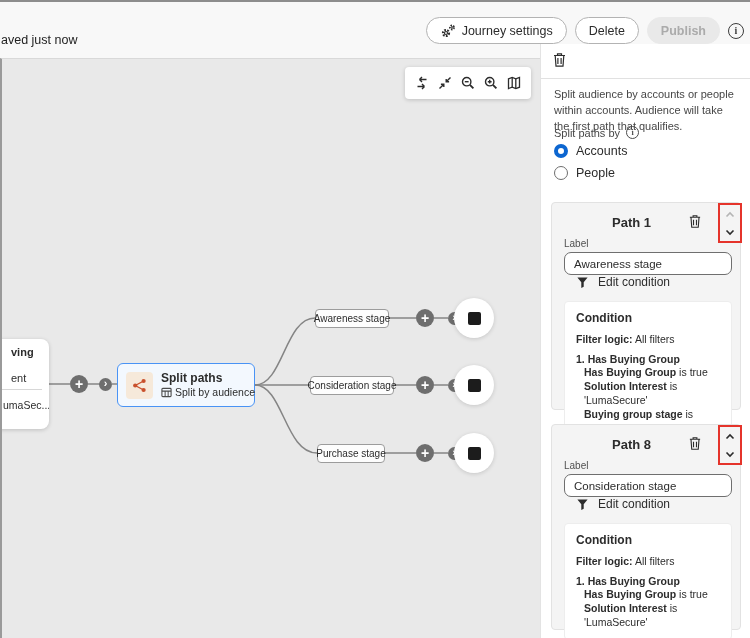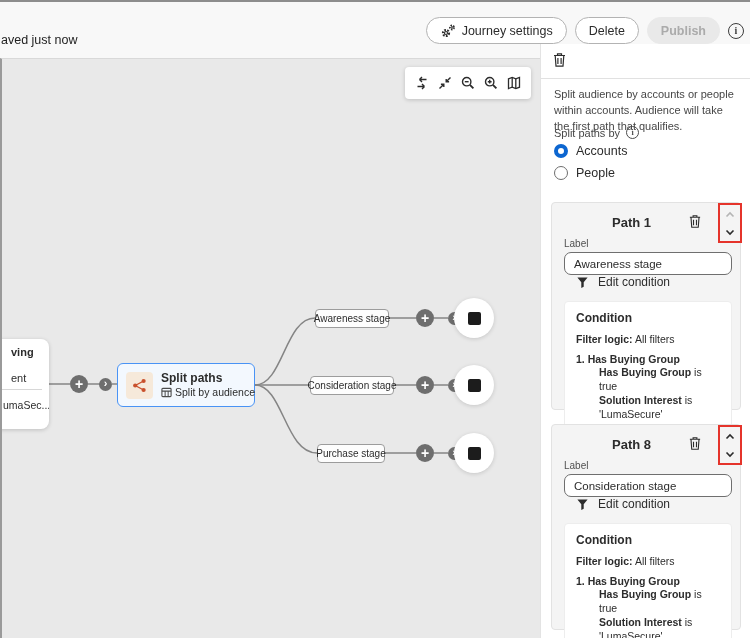--- a/index.html
+++ b/index.html
@@ -85,21 +85,21 @@
   .label-caption { margin-top:7px; font-size:10px; color:#505050; }
   .label-input {
     margin-top:3px; width:168px; height:23px; border:1.6px solid #6f6f6f; border-radius:7px;
     background:#fff; font-family:inherit; font-size:11.5px; color:#2c2c2c; padding:0 9px;
   }
   .edit-condition { margin-left:12px; display:flex; align-items:center; gap:9px; font-size:12px; color:#2c2c2c; cursor:pointer; background:none; border:none; font-family:inherit; }
   .condition-box { margin-top:12px; width:168px; background:#fff; border:1px solid #ededed; border-radius:4px; padding:9px 10px 10px 11px; }
   .cond-heading { font-size:12px; font-weight:bold; }
   .cond-filter { margin-top:8px; font-size:10.5px; }
   .cond-group { margin-top:8px; font-size:10.5px; font-weight:bold; }
-  .cond-rules { margin-left:23px; }
+  .cond-rules { margin-left:8px; }
   .rule { font-size:10.5px; line-height:14px; }
   b { font-weight:bold; }
   svg { display:block; }
 </style>
 </head>
 <body>
 
 <div class="top-line"></div>
 
 <div class="topbar">

